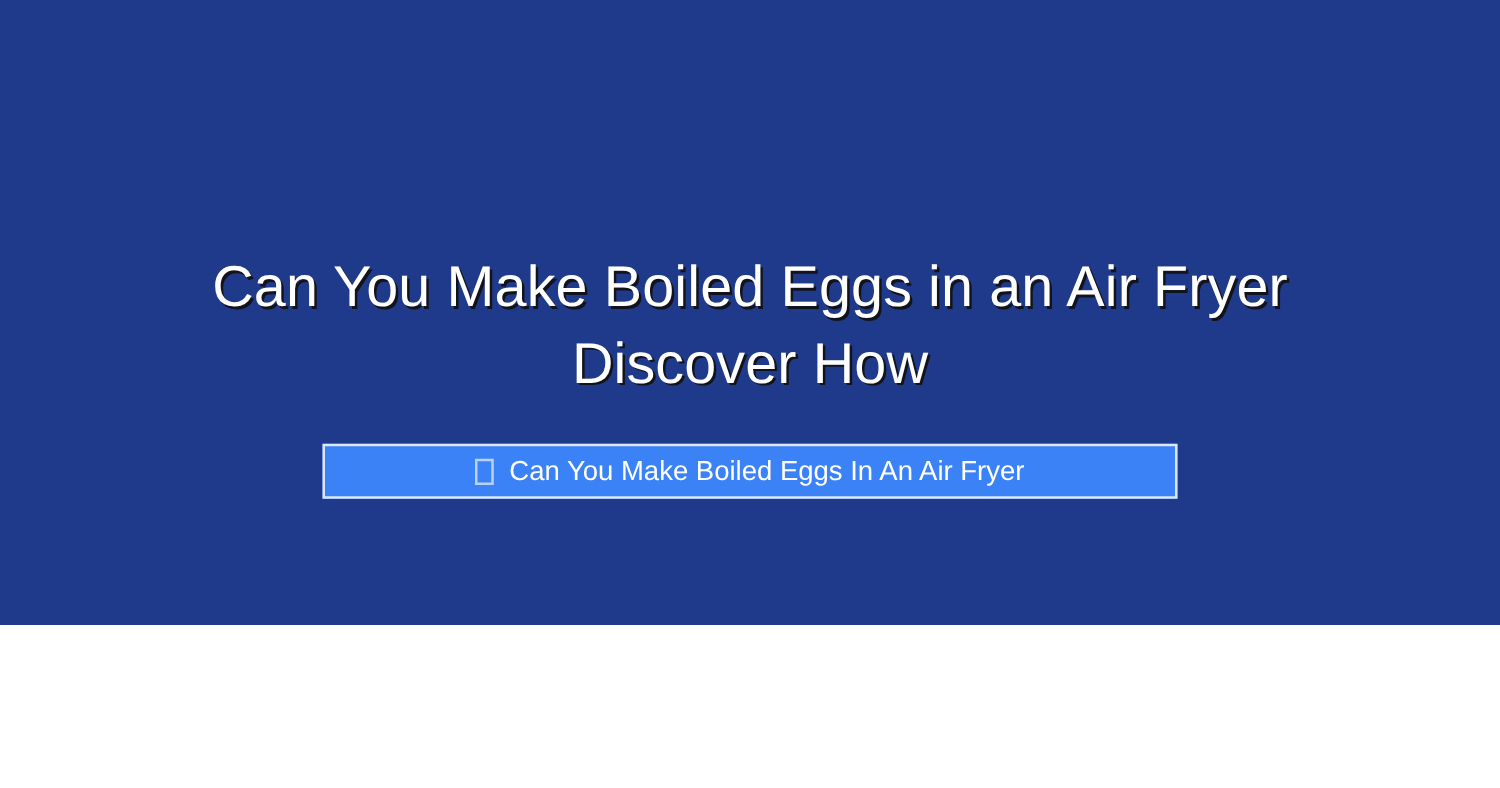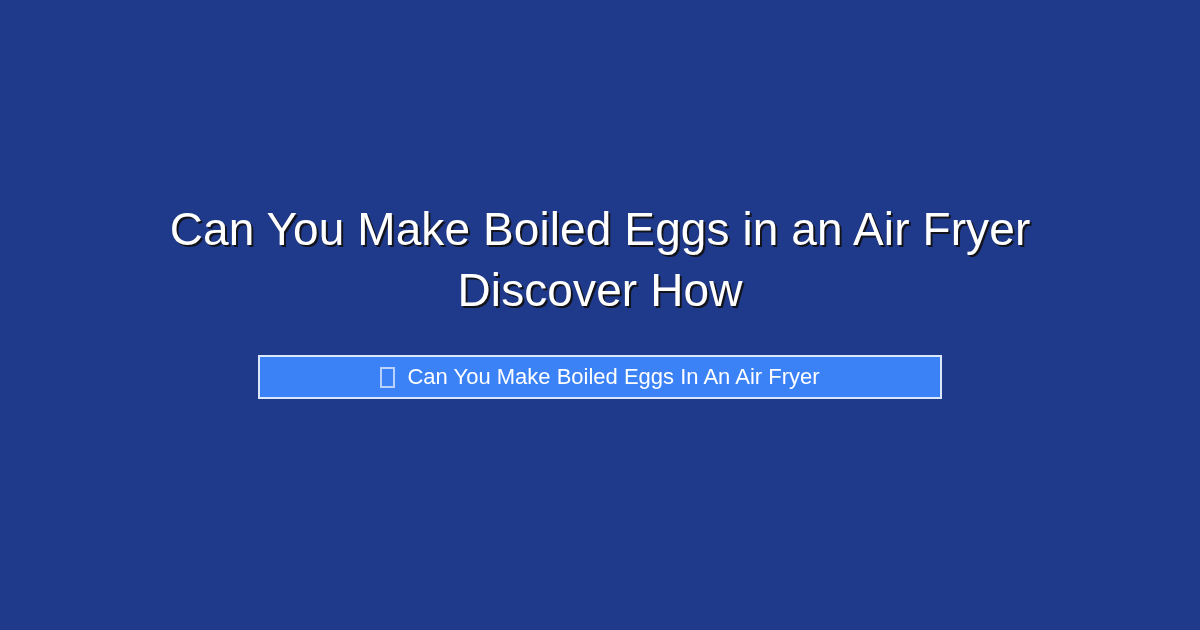--- a/index.html
+++ b/index.html
@@ -8,21 +8,21 @@
   }
   body {
     width: 1200px;
     height: 630px;
     overflow: hidden;
     font-family: "Liberation Sans", sans-serif;
   }
   .card {
     position: relative;
     width: 1200px;
-    height: 630px;
+    height: 500px;
     background: #1f3a8a;
     box-sizing: border-box;
     display: flex;
     flex-direction: column;
     align-items: center;
     justify-content: flex-start;
   }
   .headline {
     position: absolute;
     left: 0;

